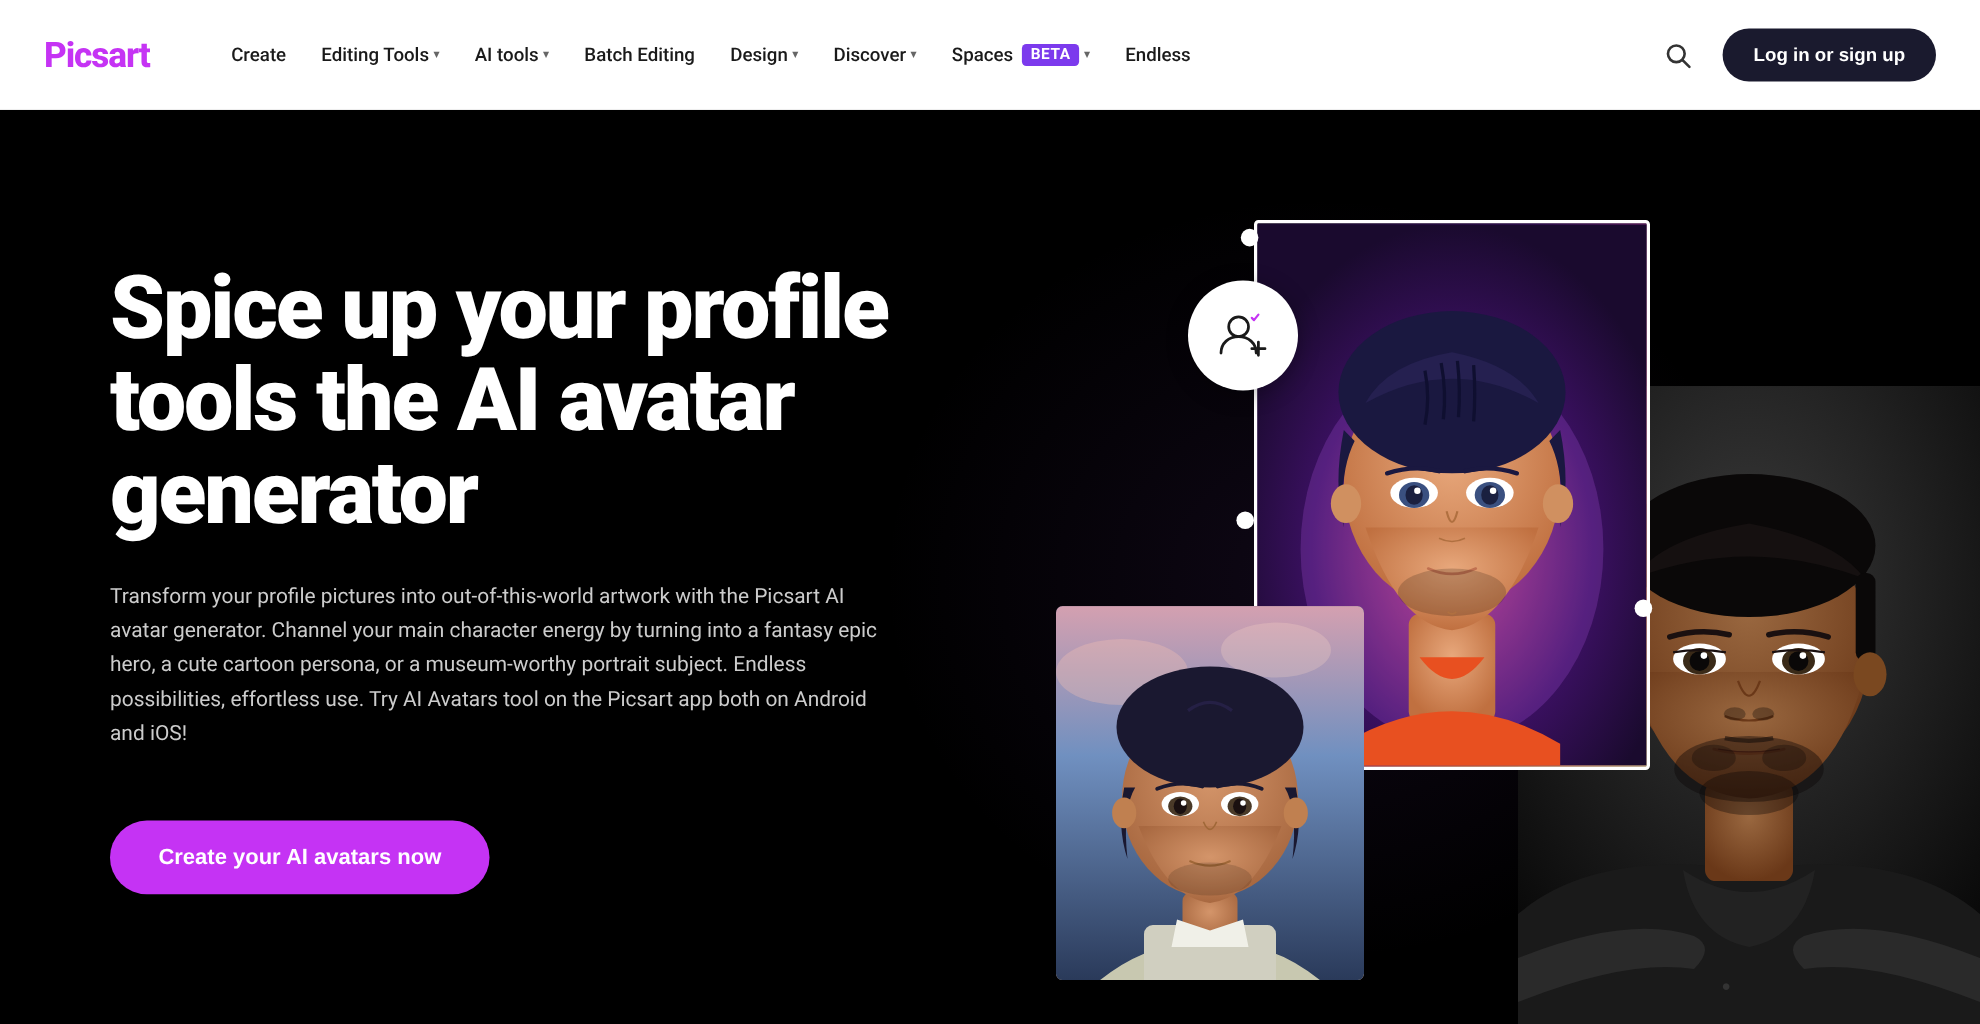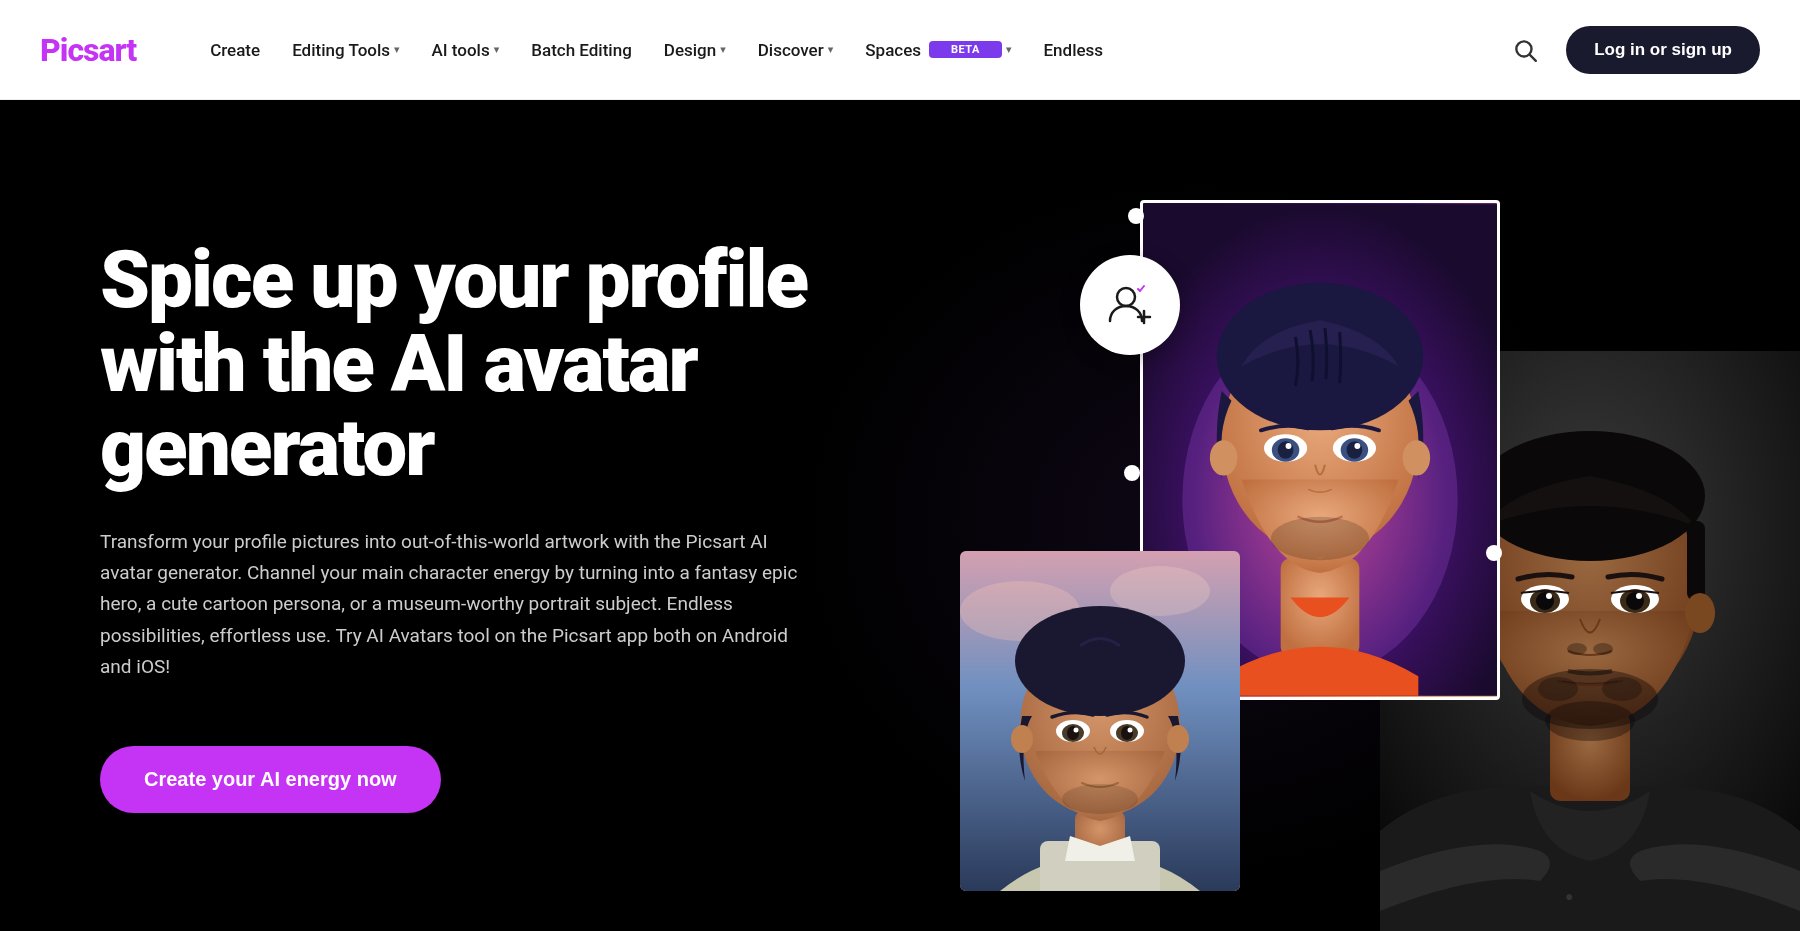--- a/index.html
+++ b/index.html
@@ -46,23 +46,23 @@
       white-space: nowrap;
       text-decoration: none;
     }
     .nav-chevron {
       font-size: 11px;
       color: #666;
     }
     .spaces-badge {
       background: #7c3aed;
       color: #fff;
-      font-size: 11px;
+      font-size: 14px;
       font-weight: 700;
-      padding: 2px 22px;
+      padding: 2px 8px;
       border-radius: 4px;
       margin-left: 4px;
       letter-spacing: 0.5px;
     }
     .header-right {
       display: flex;
       align-items: center;
       gap: 20px;
     }
     .search-icon-btn {
@@ -271,23 +271,23 @@
       </svg>
     </button>
     <button class="login-btn">Log in or sign up</button>
   </div>
 </header>
 
 <section class="hero">
   <div class="hero-bg-glow"></div>
 
   <div class="hero-content">
-    <h1 class="hero-title">Spice up your profile with the AI avatar generator</h1>
+    <h1 class="hero-title">Spice up your profile tools the AI avatar generator</h1>
     <p class="hero-desc">Transform your profile pictures into out-of-this-world artwork with the Picsart AI avatar generator. Channel your main character energy by turning into a fantasy epic hero, a cute cartoon persona, or a museum-worthy portrait subject. Endless possibilities, effortless use. Try AI Avatars tool on the Picsart app both on Android and iOS!</p>
-    <button class="cta-btn">Create your AI energy now</button>
+    <button class="cta-btn">Create your AI avatars now</button>
   </div>
 
   <div class="hero-images">
 
     <div class="avatar-icon-circle">
       <svg viewBox="0 0 52 52" fill="none">
         <circle cx="22" cy="18" r="9" stroke="#1a1a1a" stroke-width="2.5"></circle>
         <path d="M6 42c0-9 7-15 16-15s16 6 16 15" stroke="#1a1a1a" stroke-width="2.5" stroke-linecap="round"></path>
         <circle cx="40" cy="38" r="1.5" fill="#1a1a1a"></circle>
         <path d="M40 32v12M34 38h12" stroke="#1a1a1a" stroke-width="2.5" stroke-linecap="round"></path>

